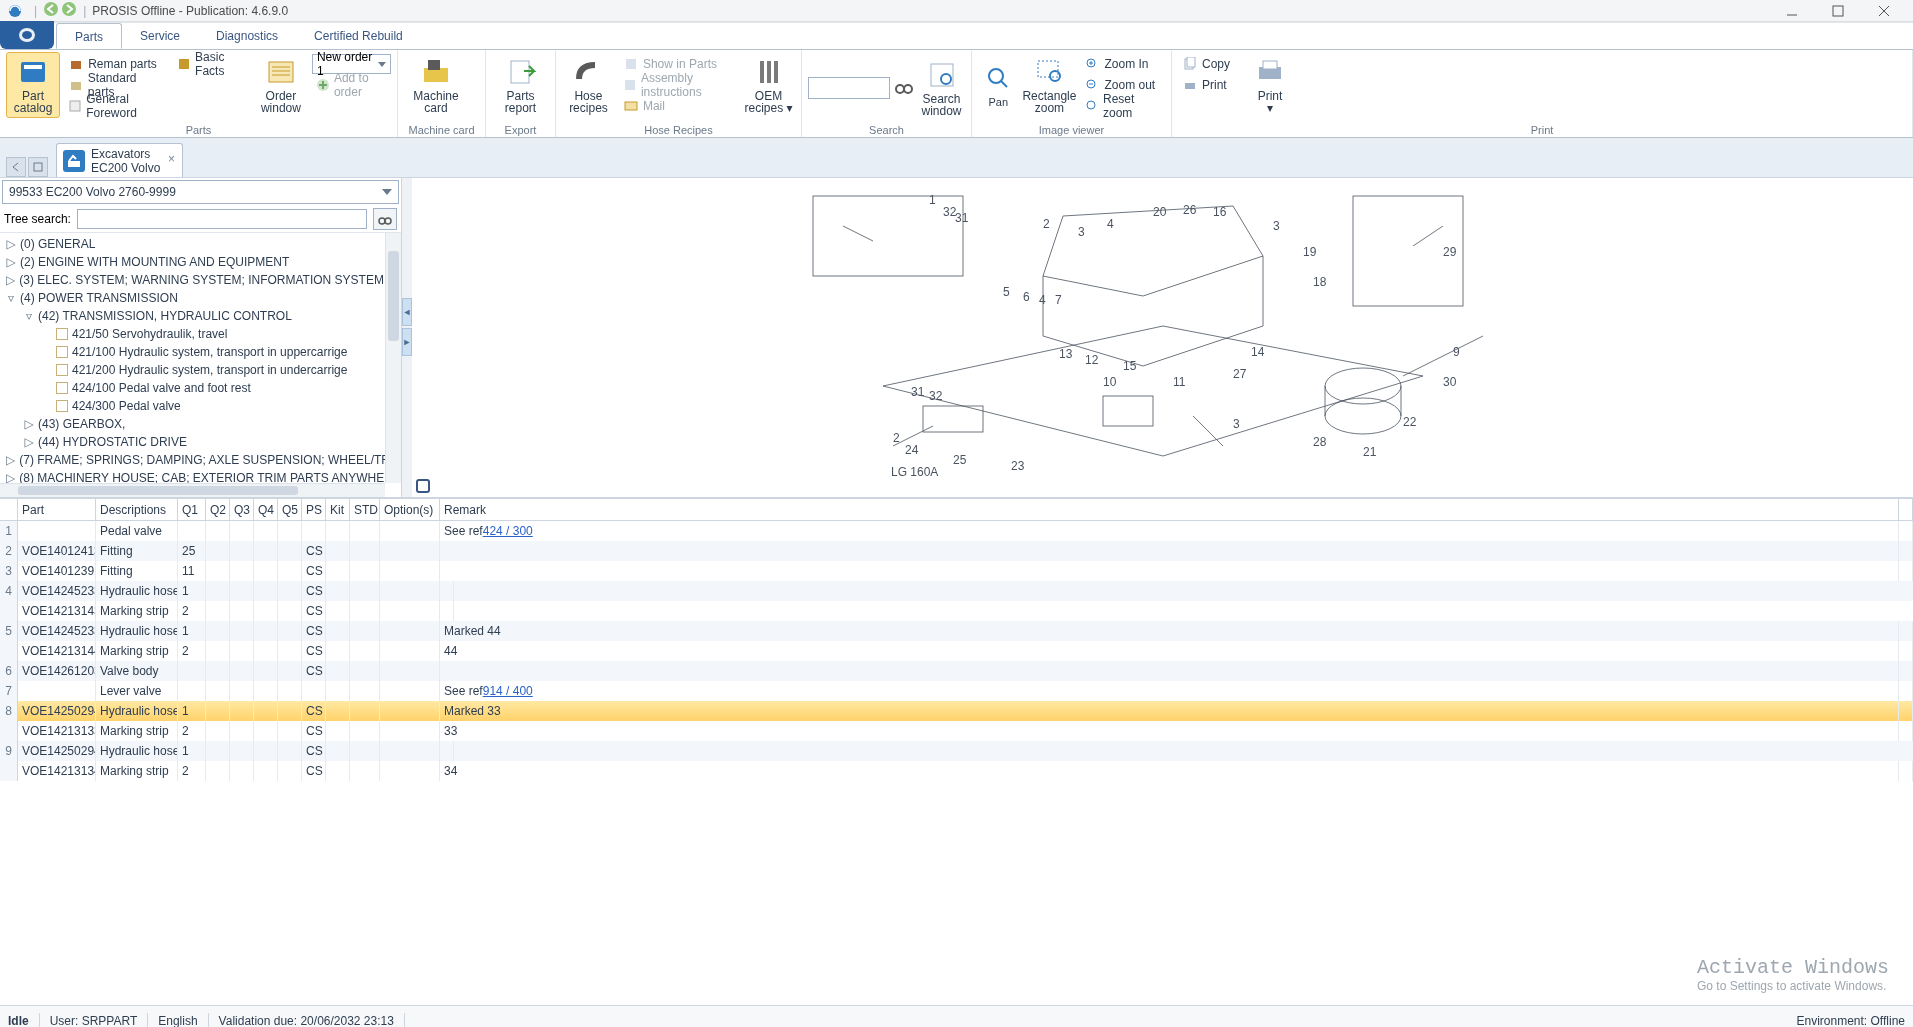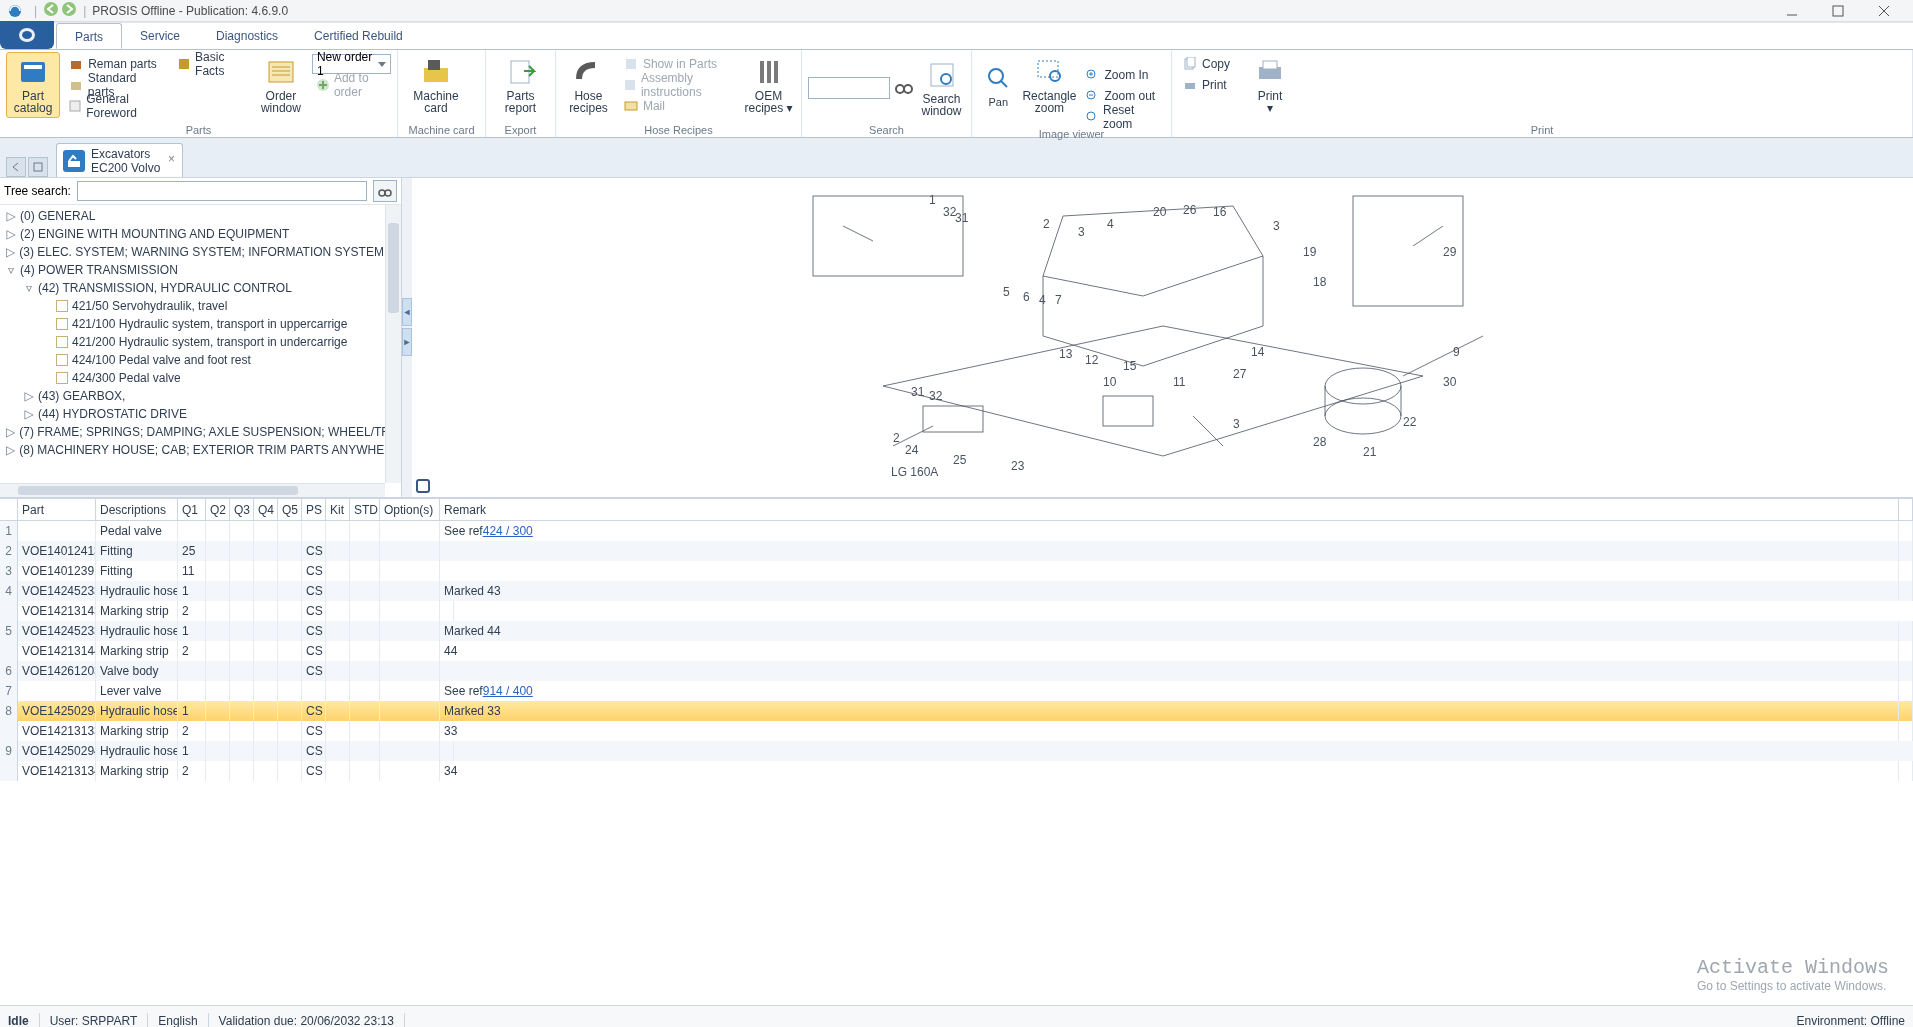--- a/index.html
+++ b/index.html
@@ -332,21 +332,21 @@
       </div>
       <div class="vbtn" style="width:58px">
         <span class="ic">
             <svg width="28" height="28">
               <rect x="3" y="3" width="20" height="16" fill="none" stroke="#2f7cc2" stroke-dasharray="2 2"></rect>
               <circle cx="20" cy="18" r="5" fill="none" stroke="#2f7cc2" stroke-width="2"></circle>
             </svg>
           </span>
         <span class="lbl"><span>Rectangle</span><br><span>zoom</span></span>
       </div>
-      <div class="stack" style="margin-top:13px">
+      <div class="stack" style="margin-top:2px">
         <div class="hbtn">
             <span class="ic">
               <svg width="14" height="14">
                 <circle cx="6" cy="6" r="4" fill="none" stroke="#2f7cc2"></circle>
                 <line x1="6" y1="4" x2="6" y2="8" stroke="#2f7cc2"></line>
                 <line x1="4" y1="6" x2="8" y2="6" stroke="#2f7cc2"></line>
               </svg>
             </span>
             <span>Zoom In</span>
           </div>
@@ -428,20 +428,24 @@
     <span class="lines">
         <span>Excavators</span>
         <span>EC200 Volvo</span>
       </span>
     <span class="close">×</span>
   </div>
 </div>
 
 <div class="content content-outer">
   <div class="left-pane">
+    <div class="sel-combo">
+        <span>99533 EC200 Volvo 2760-9999</span>
+        <span class="caret"></span>
+      </div>
     <div class="tree-search">
       <span>Tree search:</span>
       <input style="">
       <span class="binoc">
           <svg width="16" height="14">
             <circle cx="5" cy="9" r="3" fill="none" stroke="#5a5a5a" stroke-width="1.5"></circle>
             <circle cx="11" cy="9" r="3" fill="none" stroke="#5a5a5a" stroke-width="1.5"></circle>
           </svg>
         </span>
     </div>
@@ -667,21 +671,20 @@
         <div class="cell">Hydraulic hose</div>
         <div class="cell">1</div>
         <div class="cell"></div>
         <div class="cell"></div>
         <div class="cell"></div>
         <div class="cell"></div>
         <div class="cell">CS</div>
         <div class="cell"></div>
         <div class="cell"></div>
         <div class="cell"></div>
-        <div class="cell">Marked 43</div>
         <div class="cell grid-vscroll"></div>
       </div>
       <div class="row">
         <div class="cell first"></div>
         <div class="cell">VOE14213143</div>
         <div class="cell">Marking strip</div>
         <div class="cell">2</div>
         <div class="cell"></div>
         <div class="cell"></div>
         <div class="cell"></div>

